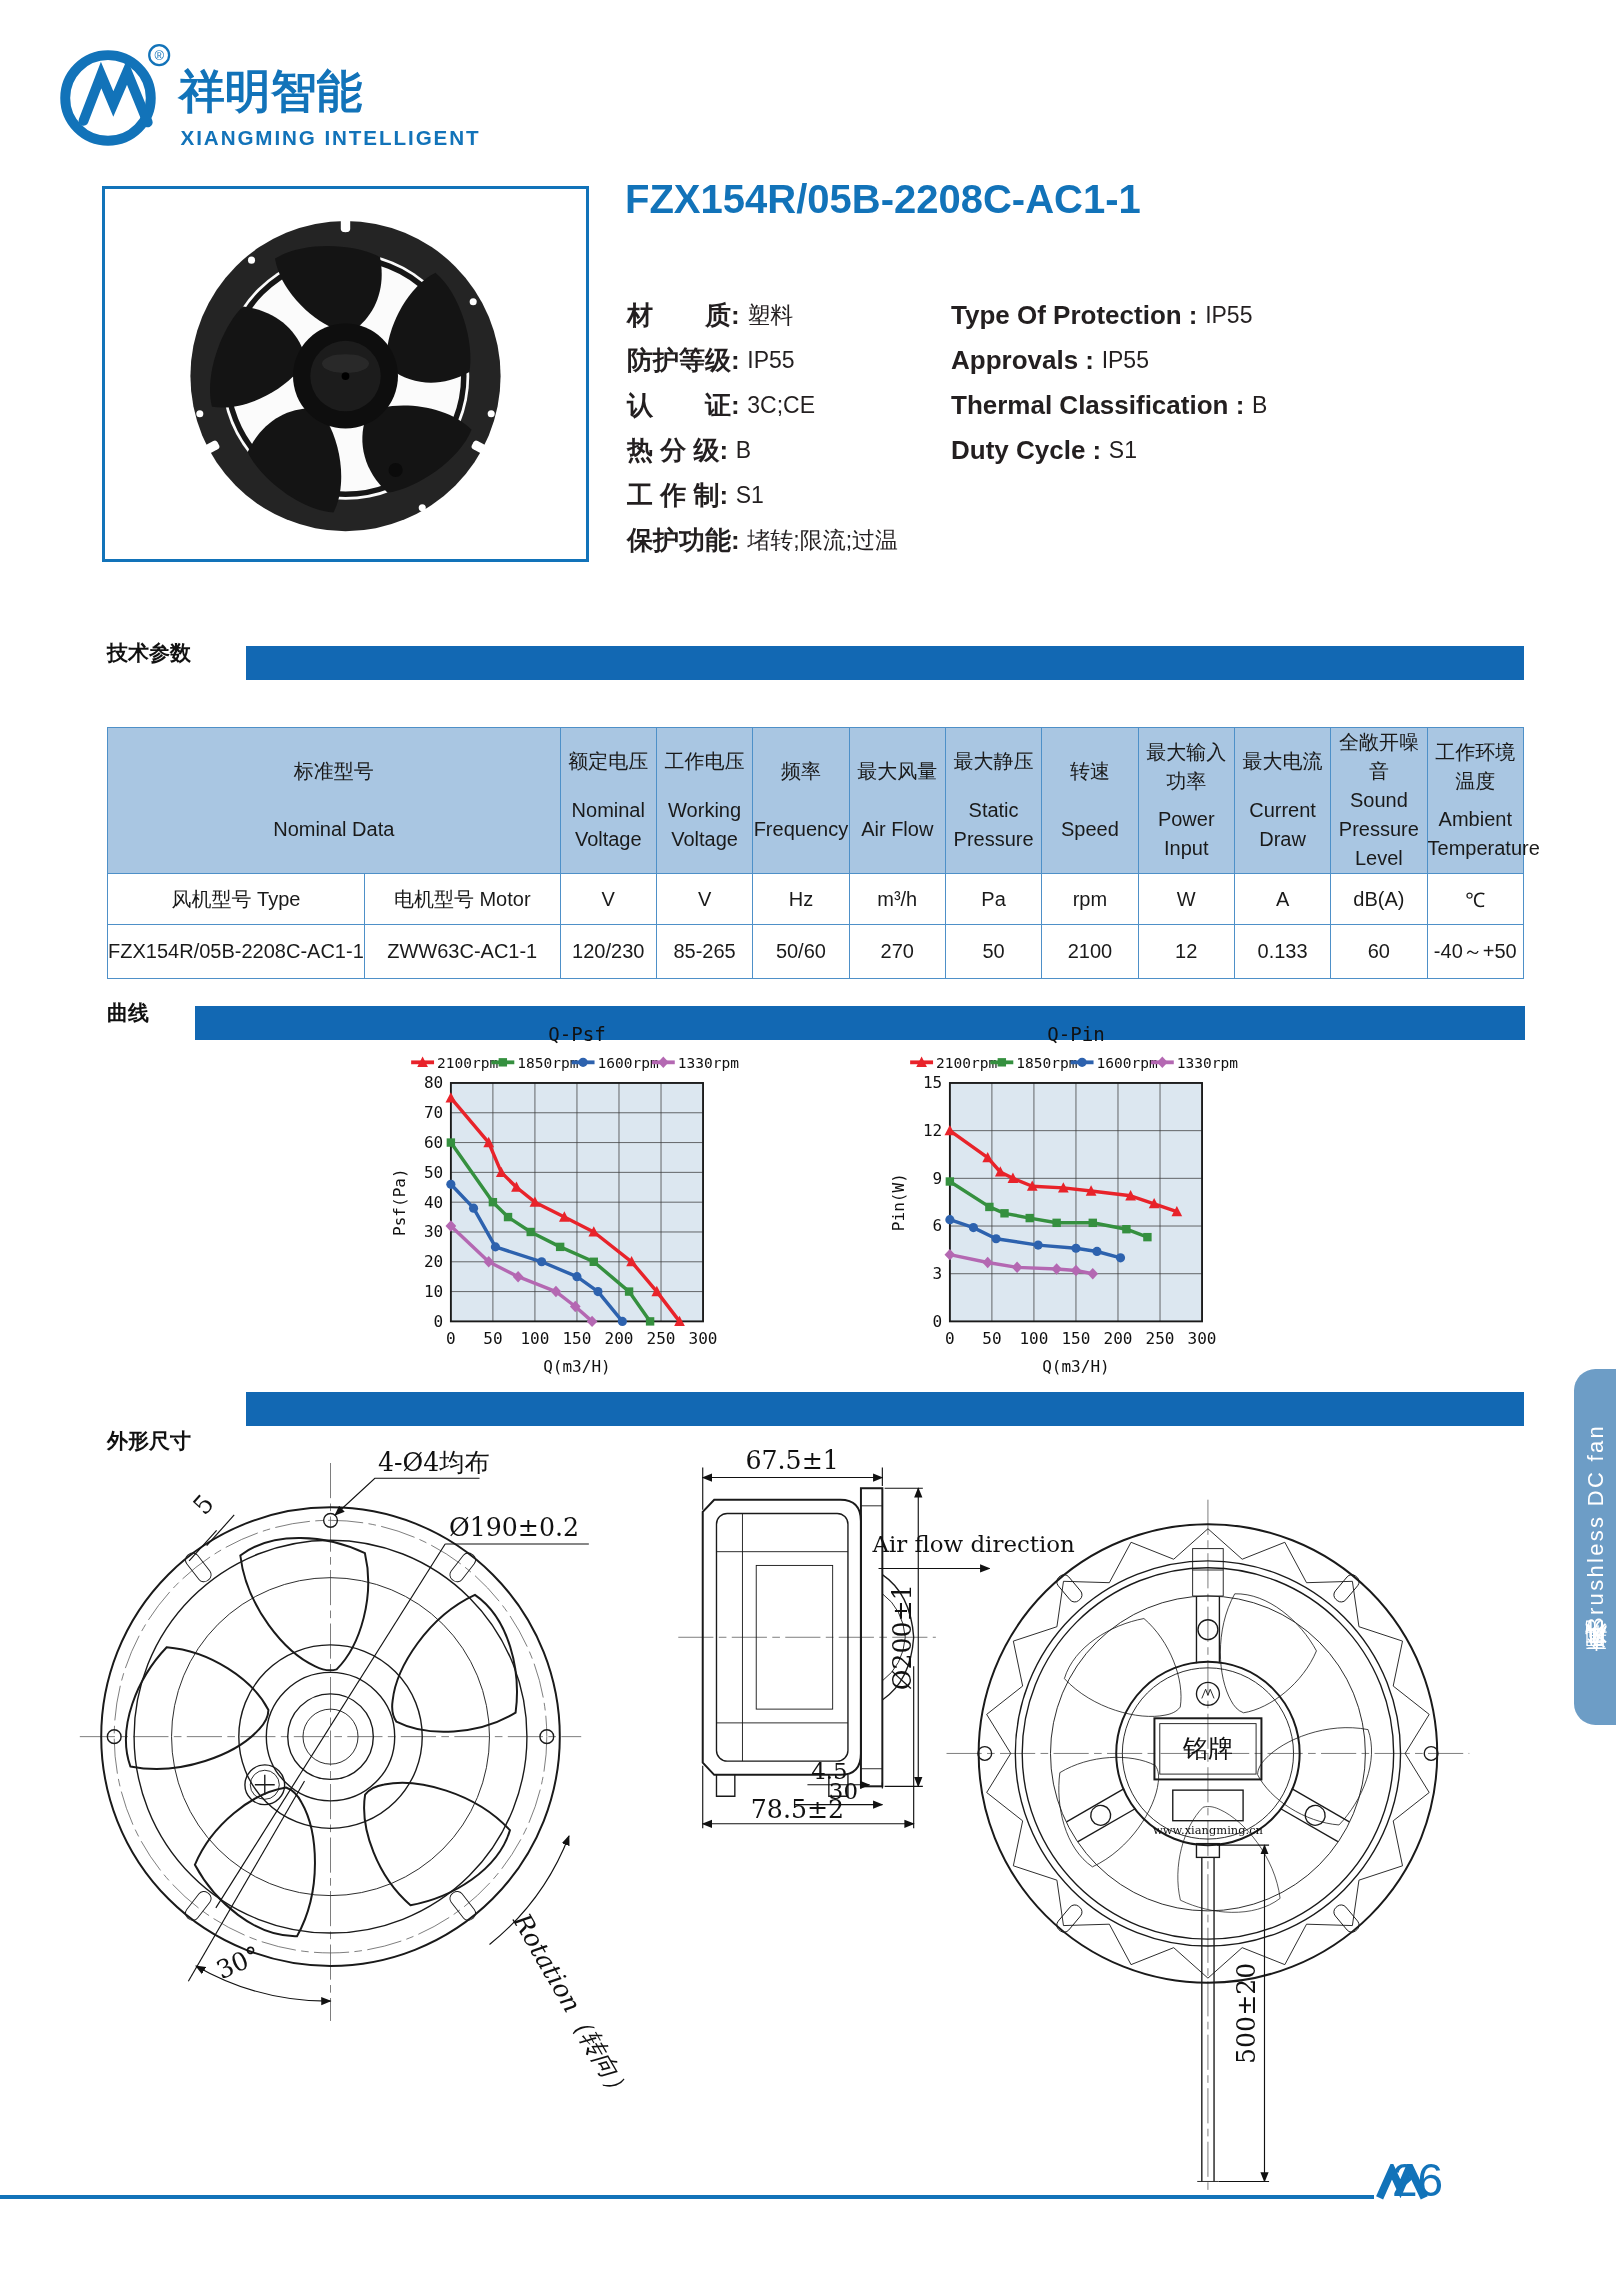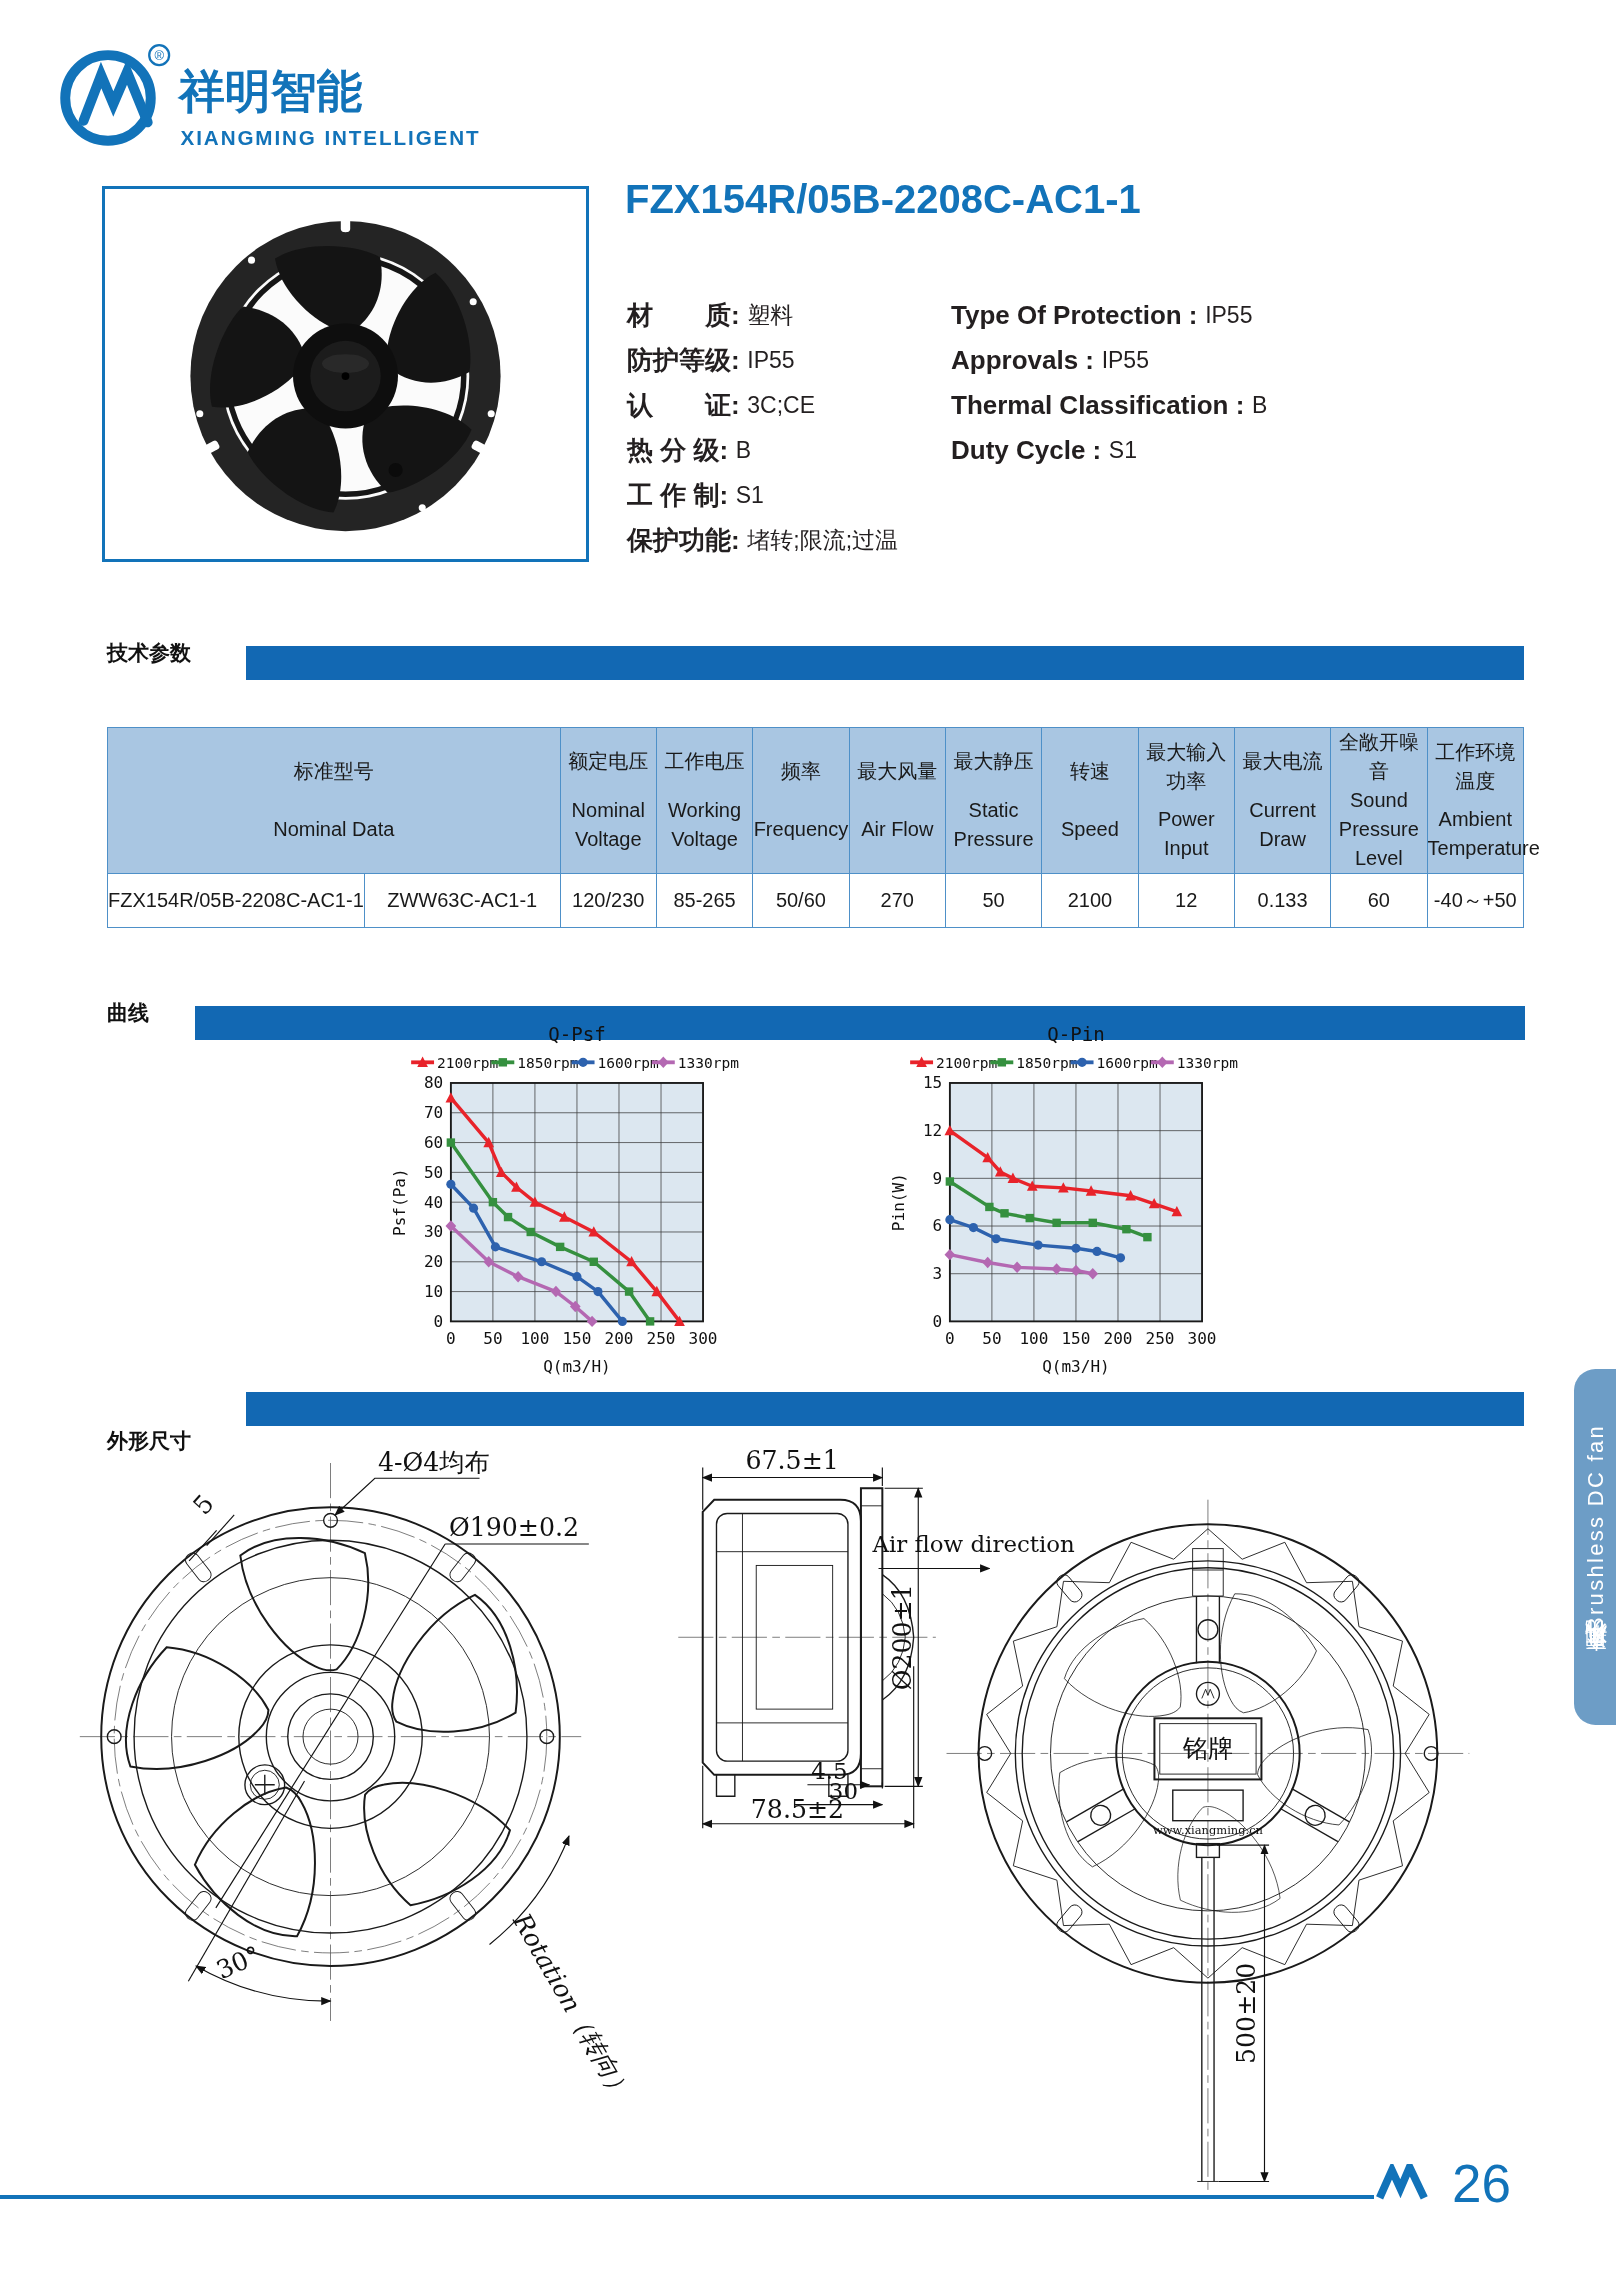--- a/index.html
+++ b/index.html
@@ -52,21 +52,21 @@
   .dtext-b{font-family:"DejaVu Serif",serif;font-size:33px;fill:#111;}
   .dtext-sm{font-family:"DejaVu Serif",serif;font-size:15px;fill:#111;}
   
   .side-tab{position:absolute;right:0;top:1369px;width:43px;height:356px;background:#6d9dc6;
             border-radius:21.4px 0 0 21.4px;display:flex;align-items:center;justify-content:center;}
   .side-tab span{writing-mode:vertical-rl;transform:rotate(180deg);color:#fff;font-size:22px;
                  letter-spacing:2.3px;white-space:nowrap;}
   
   .footer-line{position:absolute;left:0;top:2195px;width:1374px;height:3.8px;background:#1273b9;}
   .footer-mark{position:absolute;left:1375px;top:2164px;}
-  .page-num{position:absolute;left:1452px;top:2153px;font-size:53px;color:#1273b9;font-weight:normal;}
+  .page-num{position:absolute;left:1392px;top:2153px;font-size:46px;color:#1273b9;font-weight:normal;}
 </style>
 </head>
 <body>
 
 <div class="page">
 
   <div class="logo">
     <svg width="443" height="134" viewBox="0 0 580 175">
       <circle cx="72" cy="90" r="56" fill="none" stroke="#1273b9" stroke-width="13"></circle>
       <polyline points="40,120 63,60 79,98 97,56 124,122" fill="none" stroke="#1273b9" stroke-width="13" stroke-linecap="round" stroke-linejoin="miter"></polyline>
@@ -183,20 +183,34 @@
           </td>
           <td>
             <div class="hcell"><div>全敞开噪音</div><div>Sound
 Pressure
 Level</div></div>
           </td>
           <td>
             <div class="hcell"><div>工作环境温度</div><div>Ambient
 Temperature</div></div>
           </td>
+        </tr>
+        <tr class="urow">
+          <td>风机型号 Type</td>
+          <td>电机型号 Motor</td>
+          <td>V</td>
+          <td>V</td>
+          <td>Hz</td>
+          <td>m³/h</td>
+          <td>Pa</td>
+          <td>rpm</td>
+          <td>W</td>
+          <td>A</td>
+          <td>dB(A)</td>
+          <td>℃</td>
         </tr>
         <tr class="drow">
           <td>FZX154R/05B-2208C-AC1-1</td>
           <td>ZWW63C-AC1-1</td>
           <td>120/230</td>
           <td>85-265</td>
           <td>50/60</td>
           <td>270</td>
           <td>50</td>
           <td>2100</td>

